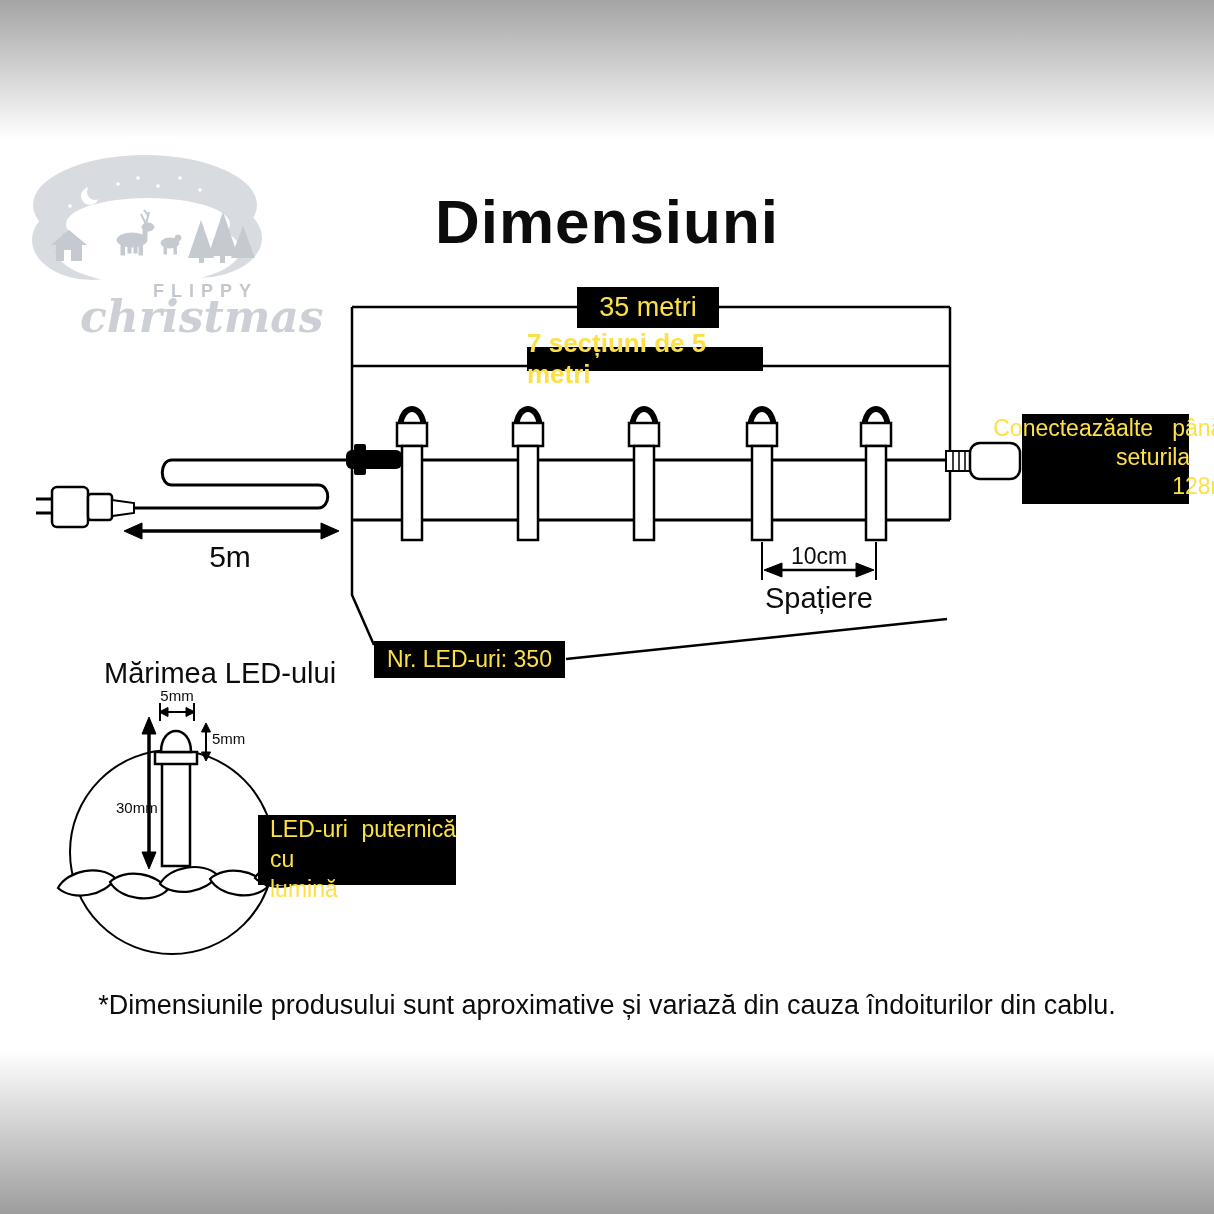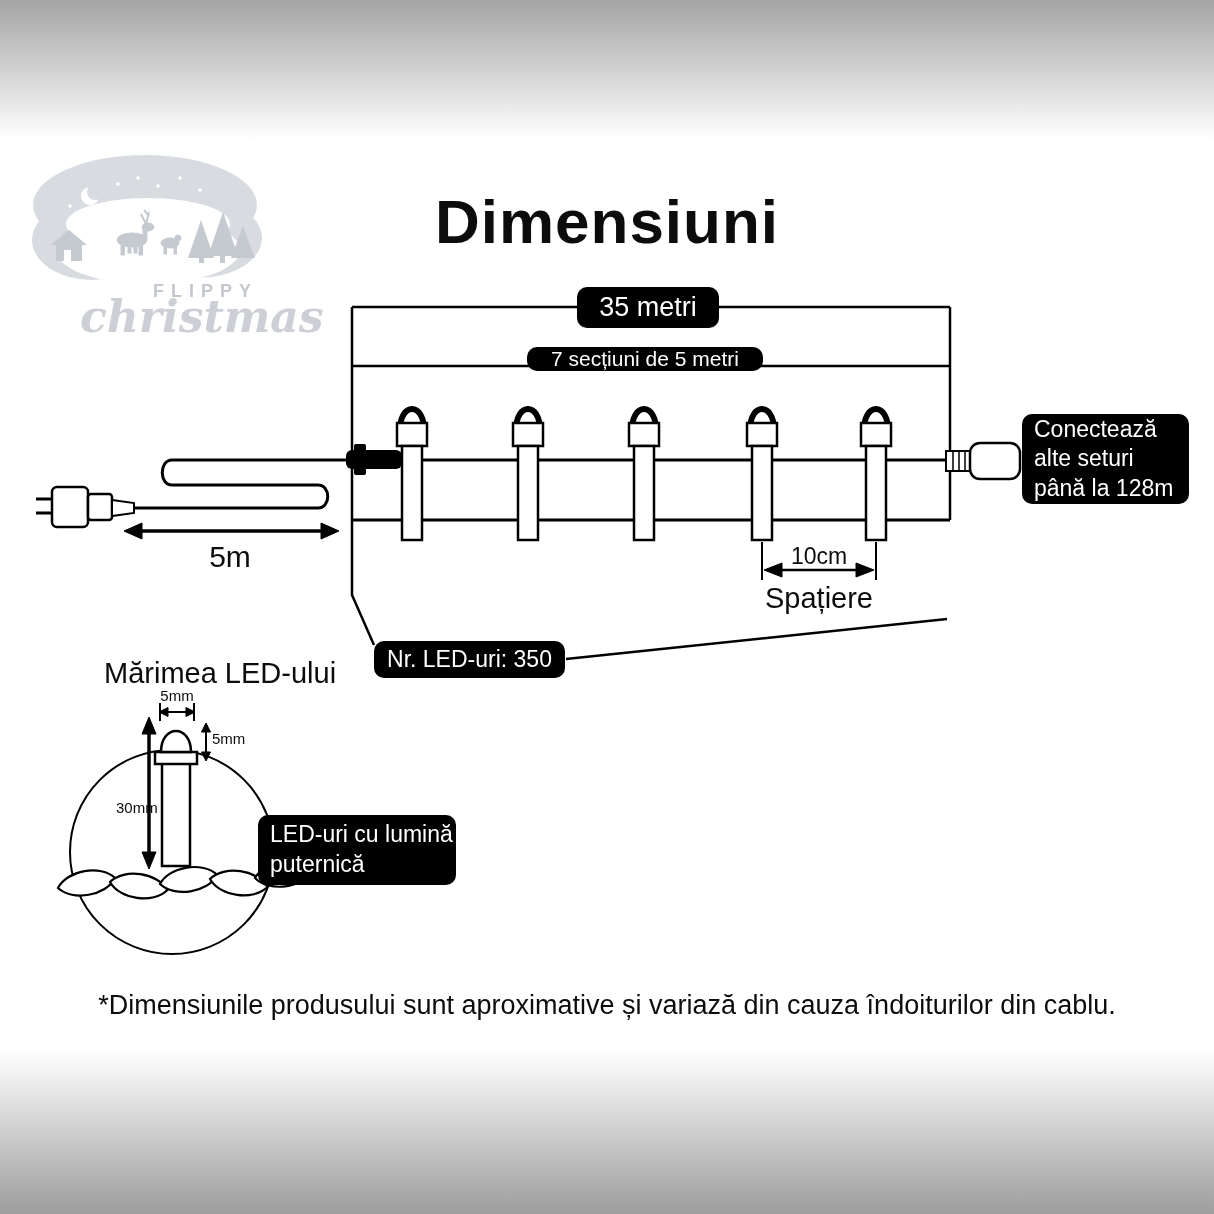--- a/index.html
+++ b/index.html
@@ -8,30 +8,29 @@
     width:1214px;height:1214px;
     overflow:hidden;
     background:linear-gradient(180deg,#a4a4a4 0%,#ffffff 11.5%,#ffffff 86.5%,#9d9d9d 100%);
     font-family:"Liberation Sans",sans-serif;
     color:#0c0c0c;
   }
   .layer{position:absolute;left:0;top:0;}
   .abs{position:absolute;}
   .blackbox{
     position:absolute;
-    background:#000;color:#ffffff;
+    background:#000;color:#fde047;
     display:flex;align-items:center;justify-content:center;
     box-sizing:border-box;
-    border-radius:10px;
   }
-  .blackbox.leftalign{flex-direction:column;align-items:flex-start;justify-content:center;padding-left:12px;}
+  .blackbox.leftalign{align-items:flex-start;justify-content:center;padding-left:12px;}
   .ctr{text-align:center;}
   #title{left:0;top:186px;width:1214px;text-align:center;font-size:62px;font-weight:600;letter-spacing:1px;}
   #box-35{left:577px;top:287px;width:142px;height:41px;font-size:27px;}
-  #box-7{left:527px;top:347px;width:236px;height:24px;font-size:21px;}
+  #box-7{left:527px;top:347px;width:236px;height:24px;font-size:26px;font-weight:bold;}
   #box-connect{left:1022px;top:414px;width:167px;height:90px;font-size:23px;line-height:1.27;}
   #box-nrled{left:374px;top:641px;width:191px;height:37px;font-size:23px;}
   #box-lednote{left:258px;top:815px;width:198px;height:70px;font-size:23px;line-height:1.3;}
   #label-5m{left:180px;top:540px;width:100px;font-size:30px;}
   #label-10cm{left:769px;top:543px;width:100px;font-size:23px;}
   #label-spatiere{left:744px;top:582px;width:150px;font-size:29px;text-align:center;}
   #label-marimea{left:60px;top:657px;font-size:29px;margin-left:44px;}
   #label-5mm-w{left:146px;top:687px;width:62px;font-size:15px;}
   #label-5mm-h{left:212px;top:730px;font-size:15px;}
   #label-30mm{left:92px;top:799px;font-size:15px;margin-left:24px;}

